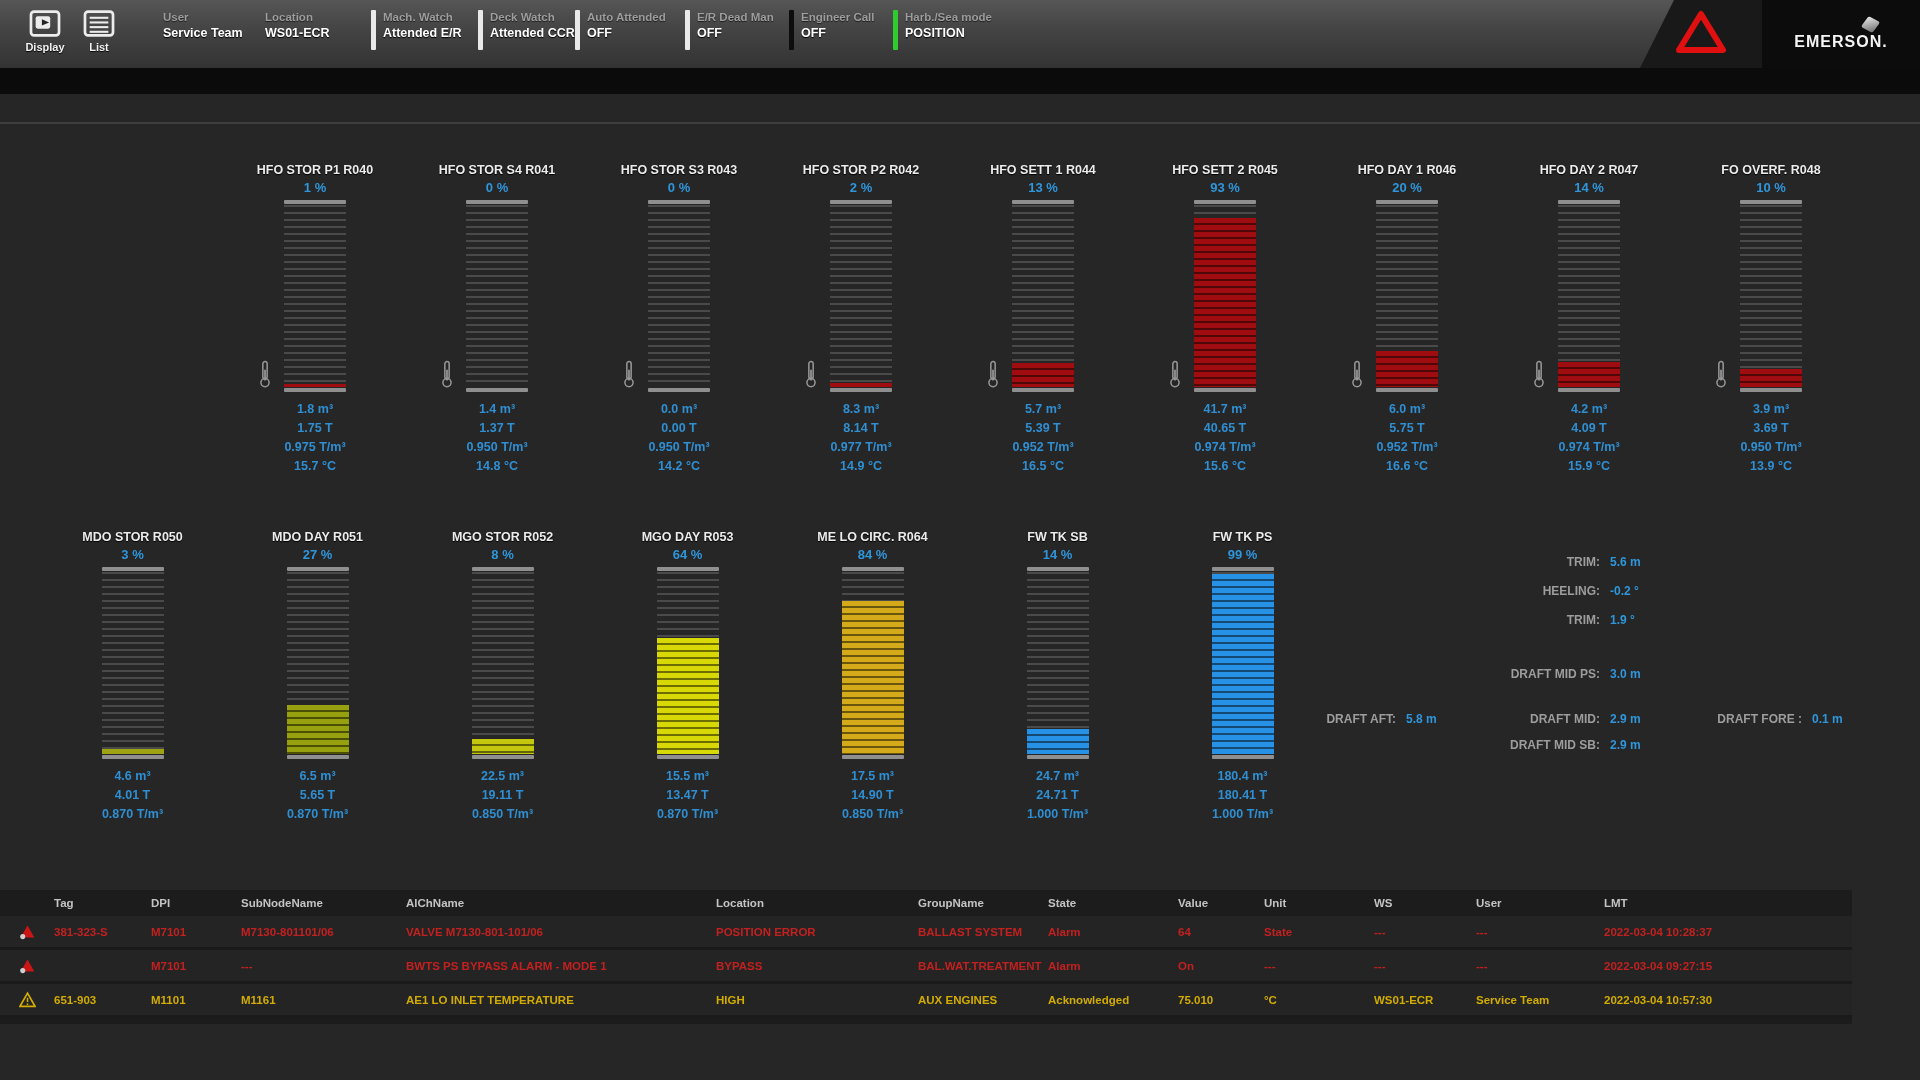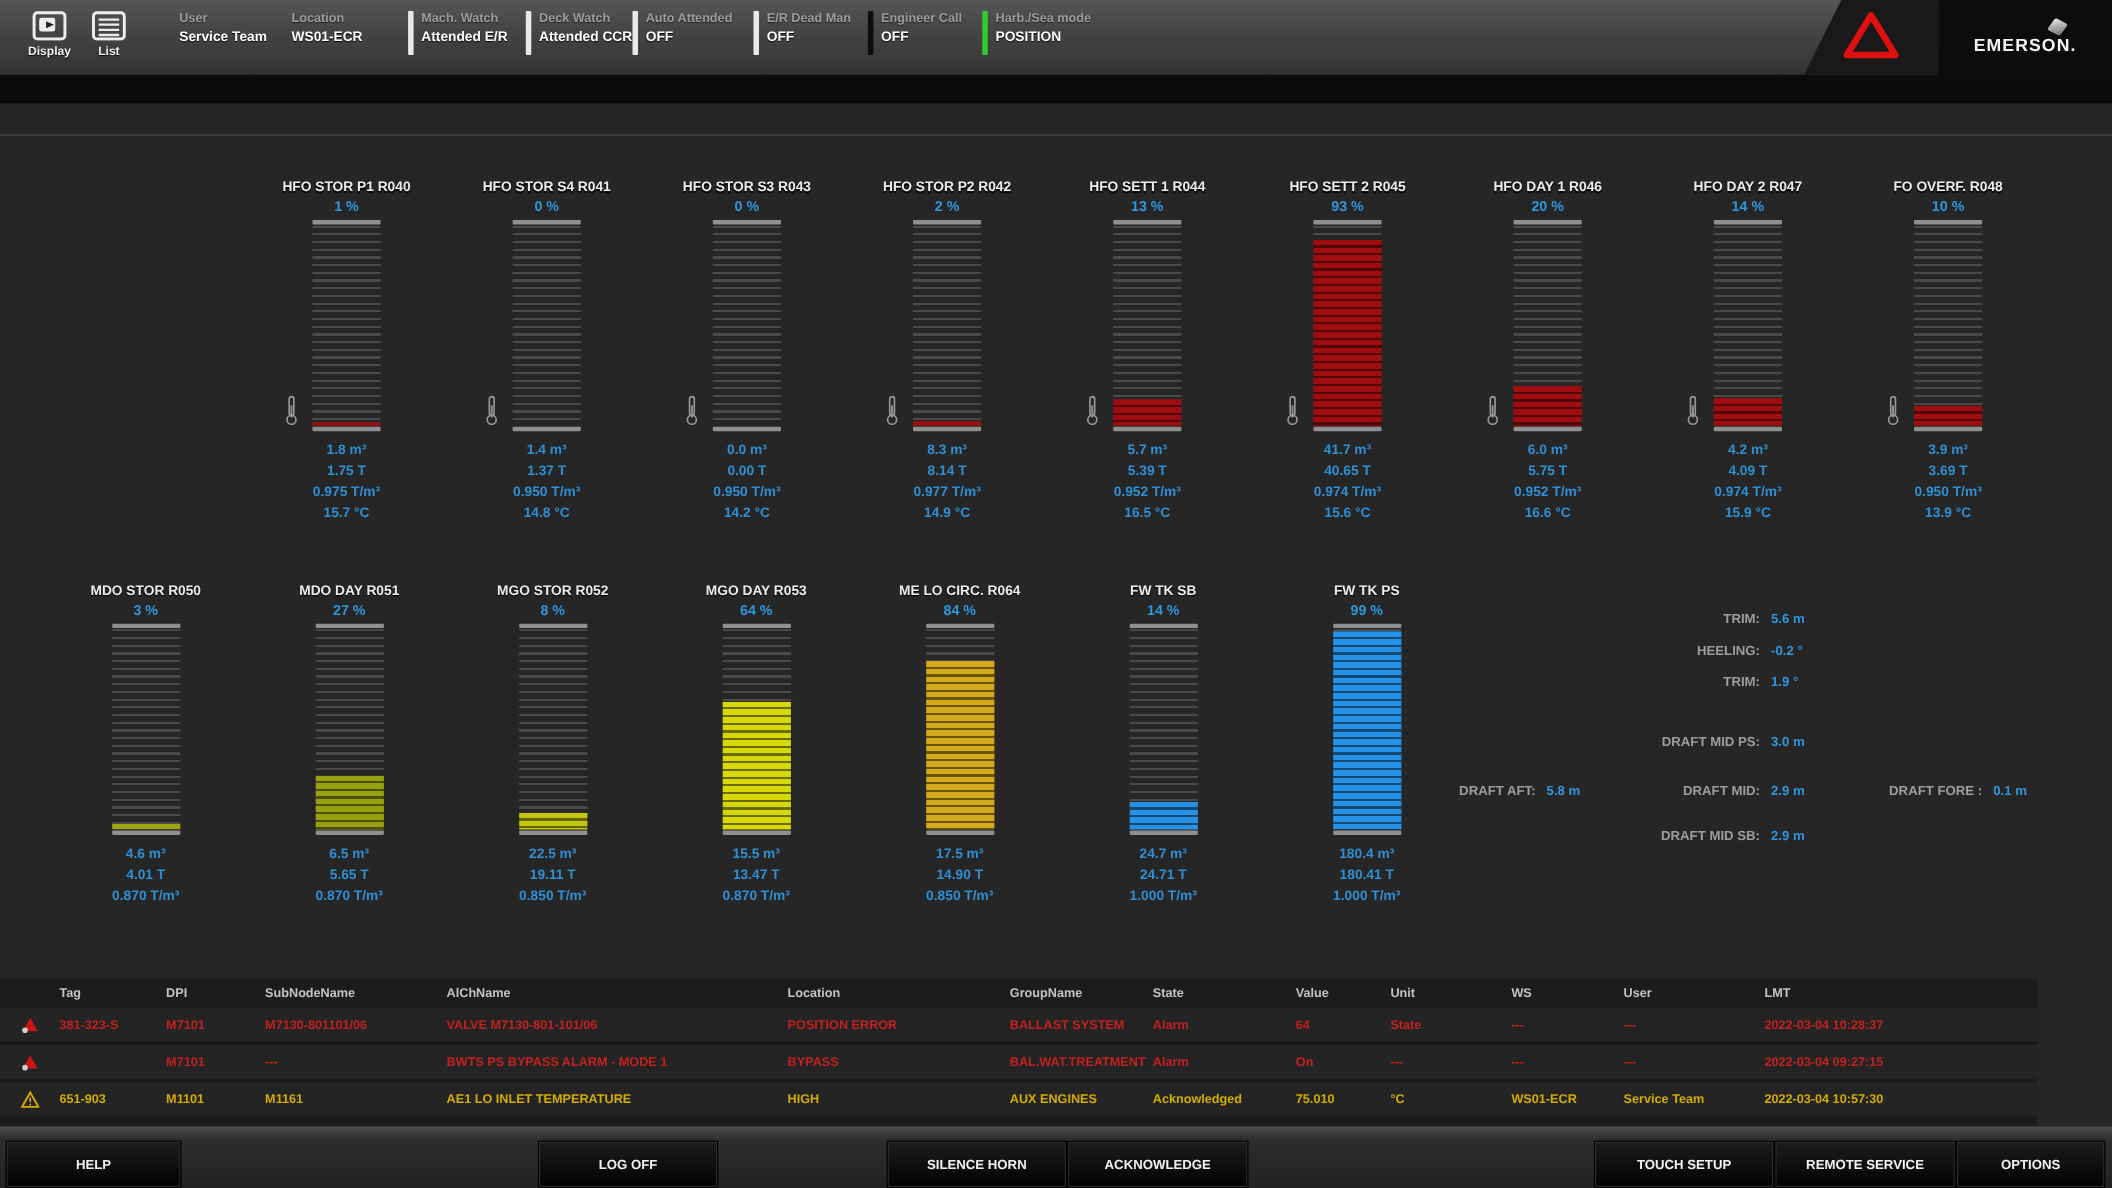--- a/index.html
+++ b/index.html
@@ -56,21 +56,21 @@
   .fill{position:absolute;left:0;bottom:0;width:100%;}
   .thermo{position:absolute;left:-26px;bottom:0;}
   .tank-vals{margin-top:8px;text-align:center;}
   .tank-vals div{color:#2f8fd2;font-size:12.5px;line-height:19px;}
 
   
   .trim-row{position:absolute;font-size:12px;white-space:nowrap;}
   .trim-row .tlabel{display:inline-block;width:220px;text-align:right;color:#9d9d9d;margin-right:10px;}
   .trim-row .tvalue{color:#2f96db;}
   .tr-trim-m{left:1380px;top:431px;} .tr-heeling{left:1380px;top:460px;} .tr-trim-deg{left:1380px;top:489px;}
-  .tr-draft-mid-ps{left:1380px;top:543px;} .tr-draft-mid{left:1380px;top:588px;} .tr-draft-mid-sb{left:1380px;top:629px;}
+  .tr-draft-mid-ps{left:1380px;top:543px;} .tr-draft-mid{left:1380px;top:588px;} .tr-draft-mid-sb{left:1380px;top:614px;}
   .tr-draft-aft{left:1176px;top:588px;} .tr-draft-fore{left:1582px;top:588px;}
   .tr-draft-aft .tlabel,.tr-draft-fore .tlabel{width:220px;}
 
   
   .atable{position:absolute;left:0;top:890px;width:1852px;height:134px;background:#1c1c1c;}
   .trow{display:grid;grid-template-columns:48px 97px 90px 165px 310px 202px 130px 130px 86px 110px 102px 128px 1fr;
     align-items:center;height:30px;}
   .trow.thead{height:26px;color:#c3c3c3;font-size:11.5px;}
   .trow .cell{padding-left:6px;font-size:11.5px;overflow:hidden;white-space:nowrap;}
   .trow .icell{display:flex;justify-content:center;}
@@ -622,23 +622,14 @@
           <div class="cell" style="color: rgb(210, 172, 0);">Acknowledged</div>
           <div class="cell" style="color: rgb(210, 172, 0);">75.010</div>
           <div class="cell" style="color: rgb(210, 172, 0);">°C</div>
           <div class="cell" style="color: rgb(210, 172, 0);">WS01-ECR</div>
           <div class="cell" style="color: rgb(210, 172, 0);">Service Team</div>
           <div class="cell" style="color: rgb(210, 172, 0);">2022-03-04 10:57:30</div>
         </div>
       </div>
   </div>
 
-  <div class="footer" id="footer">
-      <div class="footer-btn" id="fbtn-help">HELP</div>
-      <div class="footer-btn" id="fbtn-log-off">LOG OFF</div>
-      <div class="footer-btn" id="fbtn-silence-horn">SILENCE HORN</div>
-      <div class="footer-btn" id="fbtn-acknowledge">ACKNOWLEDGE</div>
-      <div class="footer-btn" id="fbtn-touch-setup">TOUCH SETUP</div>
-      <div class="footer-btn" id="fbtn-remote-service">REMOTE SERVICE</div>
-      <div class="footer-btn" id="fbtn-options">OPTIONS</div>
-    </div>
 
 </div>
 
 </body></html>

